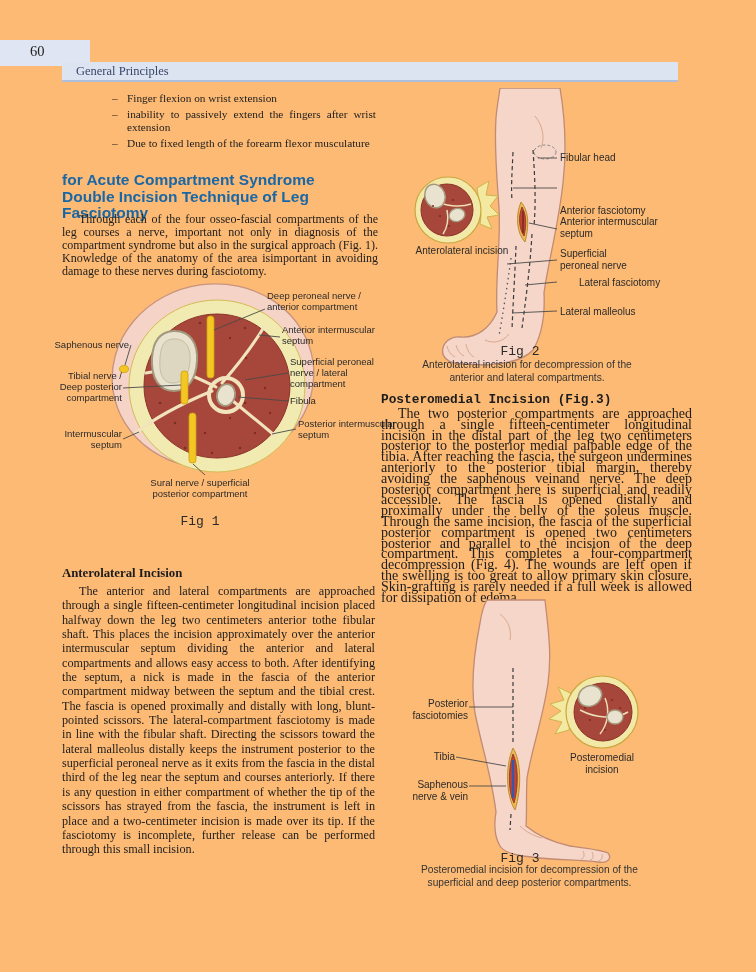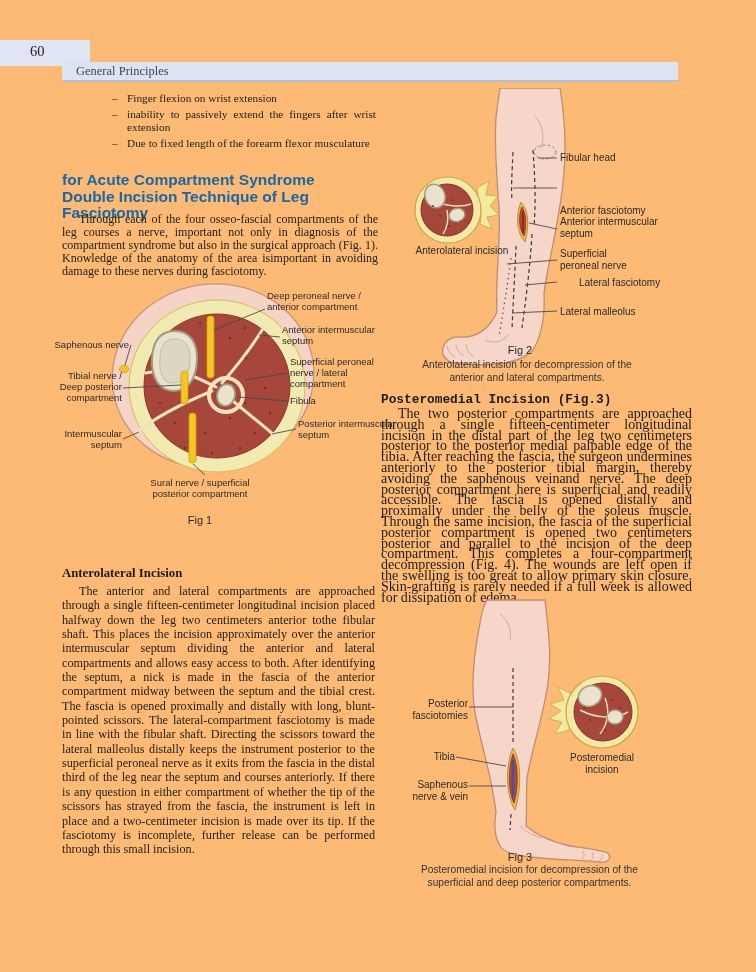--- a/index.html
+++ b/index.html
@@ -22,21 +22,21 @@
   .sub-head{font-weight:bold;font-size:12.8px;}
   .body-left{font-size:12.2px;line-height:14.35px;text-align:justify;}
   .body-left-intro{font-size:12px;line-height:13.1px;text-align:justify;}
   .body-right{font-size:14px;line-height:10.8px;text-align:justify;}
   .indent{text-indent:17px;}
   
   .fl{font-family:"Liberation Sans",sans-serif;font-size:9.5px;line-height:11px;color:#2a2a2a;}
   .fl2{font-family:"Liberation Sans",sans-serif;font-size:10px;line-height:12px;color:#2a2a2a;}
   .ralign{text-align:right;}
   .calign{text-align:center;}
-  .figlab{font-family:Liberation Sans, sans-serif;font-size:11px;color:#2a2a2a;text-align:center;}
+  .figlab{font-family:Liberation Mono, monospace;font-size:13px;color:#2a2a2a;text-align:center;}
   .figcap{font-family:"Liberation Sans",sans-serif;font-size:10.2px;line-height:12.6px;color:#333;text-align:center;}
   .figcap1{font-family:"Liberation Sans",sans-serif;font-size:8.8px;line-height:11.5px;color:#333;text-align:center;}
   svg{display:block;}
 </style>
 </head>
 <body>
 
 <div id="page">
 
   <div class="abs" id="pagenum-box"></div>

